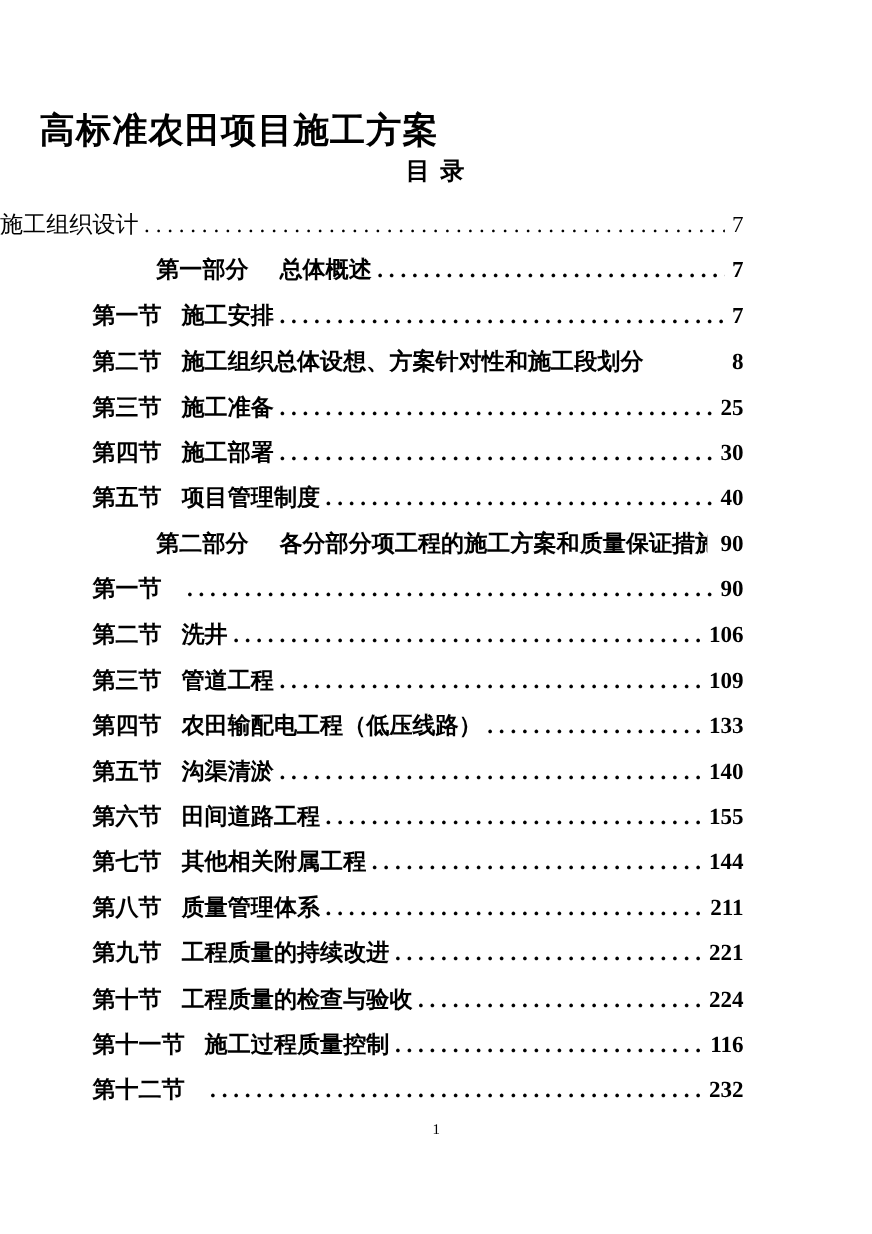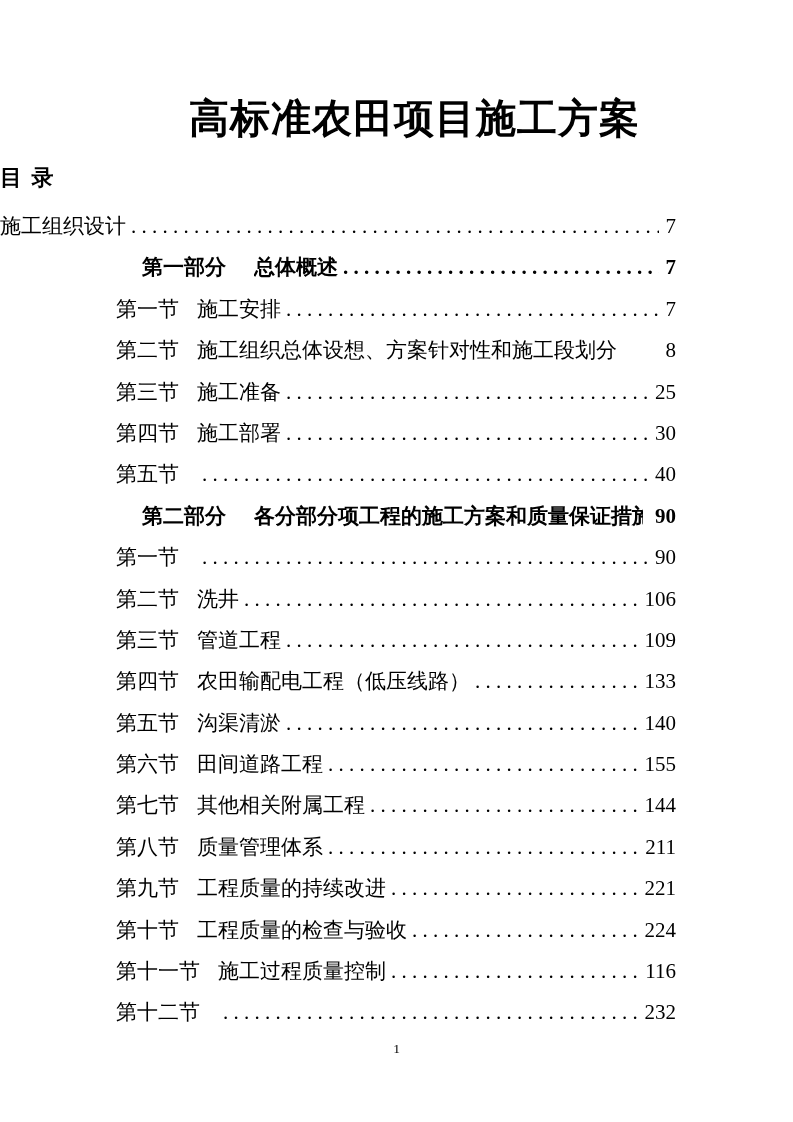--- a/index.html
+++ b/index.html
@@ -9,51 +9,50 @@
     background: #ffffff;
     color: #000000;
     font-family: "Liberation Serif", "DejaVu Serif", serif;
     overflow: hidden;
     position: relative;
   }
   .doc-page { width: 793px; height: 1122px; }
 
   .doc-title {
     margin-top: 94px;
-    text-align: center;
+    text-align: left;
     font-family: "Liberation Sans", "DejaVu Sans", sans-serif;
     font-weight: bold;
-    font-size: 40px;
+    font-size: 32px;
     line-height: 48px;
     letter-spacing: 1px;
     padding-left: 36px;
   }
   .toc-heading {
-    margin-top: 22px;
-    text-align: left;
+    text-align: center;
     font-weight: bold;
     font-size: 22px;
     line-height: 28px;
     letter-spacing: 2px;
   }
 
   .toc-list { margin-top: 14px; }
 
   .toc-row {
     display: flex;
     align-items: baseline;
     height: 41.4px;
     line-height: 41.4px;
     font-size: 21px;
     padding-right: 117px;
     white-space: nowrap;
   }
   .toc-row.lvl0 { }
   .toc-row.lvl1 { padding-left: 142px; }
-  .toc-row.lvl2 { padding-left: 116px; }
+  .toc-row.lvl2 { padding-left: 84px; font-weight: bold; }
   .toc-row.bold { font-weight: bold; }
 
   .toc-label { flex: 0 0 auto; }
   .lvl1 .toc-label { margin-right: 28px; }
   .lvl2 .toc-label { margin-right: 18px; }
   .toc-title { flex: 0 1 auto; overflow: hidden; }
 
   .leader {
     flex: 1 1 0;
     min-width: 0;
@@ -116,20 +115,21 @@
     <span class="toc-page">25</span>
   </div>
       <div class="toc-row lvl2">
     <span class="toc-label">第四节</span>
     <span class="toc-title">施工部署</span>
     <span class="leader">. . . . . . . . . . . . . . . . . . . . . . . . . . . . . . . . . . . . . . . . . . . . . . . . . . . . . . . . . . . . . . . . . . . . . . . . . . . . . . . . . . . . . . . . . . </span>
     <span class="toc-page">30</span>
   </div>
       <div class="toc-row lvl2">
     <span class="toc-label">第五节</span>
+    <span class="toc-title">项目管理制度</span>
     <span class="leader">. . . . . . . . . . . . . . . . . . . . . . . . . . . . . . . . . . . . . . . . . . . . . . . . . . . . . . . . . . . . . . . . . . . . . . . . . . . . . . . . . . . . . . . . . . </span>
     <span class="toc-page">40</span>
   </div>
       <div class="toc-row lvl1 bold">
     <span class="toc-label">第二部分</span>
     <span class="toc-title">各分部分项工程的施工方案和质量保证措施</span>
     <span class="leader">. . . . . . . . . . . . . . . . . . . . . . . . . . . . . . . . . . . . . . . . . . . . . . . . . . . . . . . . . . . . . . . . . . . . . . . . . . . . . . . . . . . . . . . . . . </span>
     <span class="toc-page">90</span>
   </div>
       <div class="toc-row lvl2">

